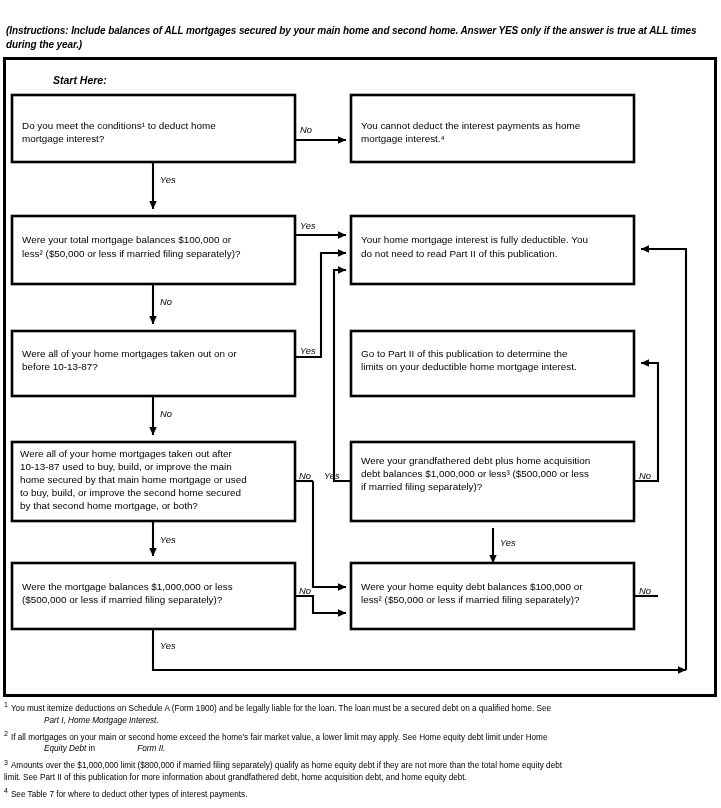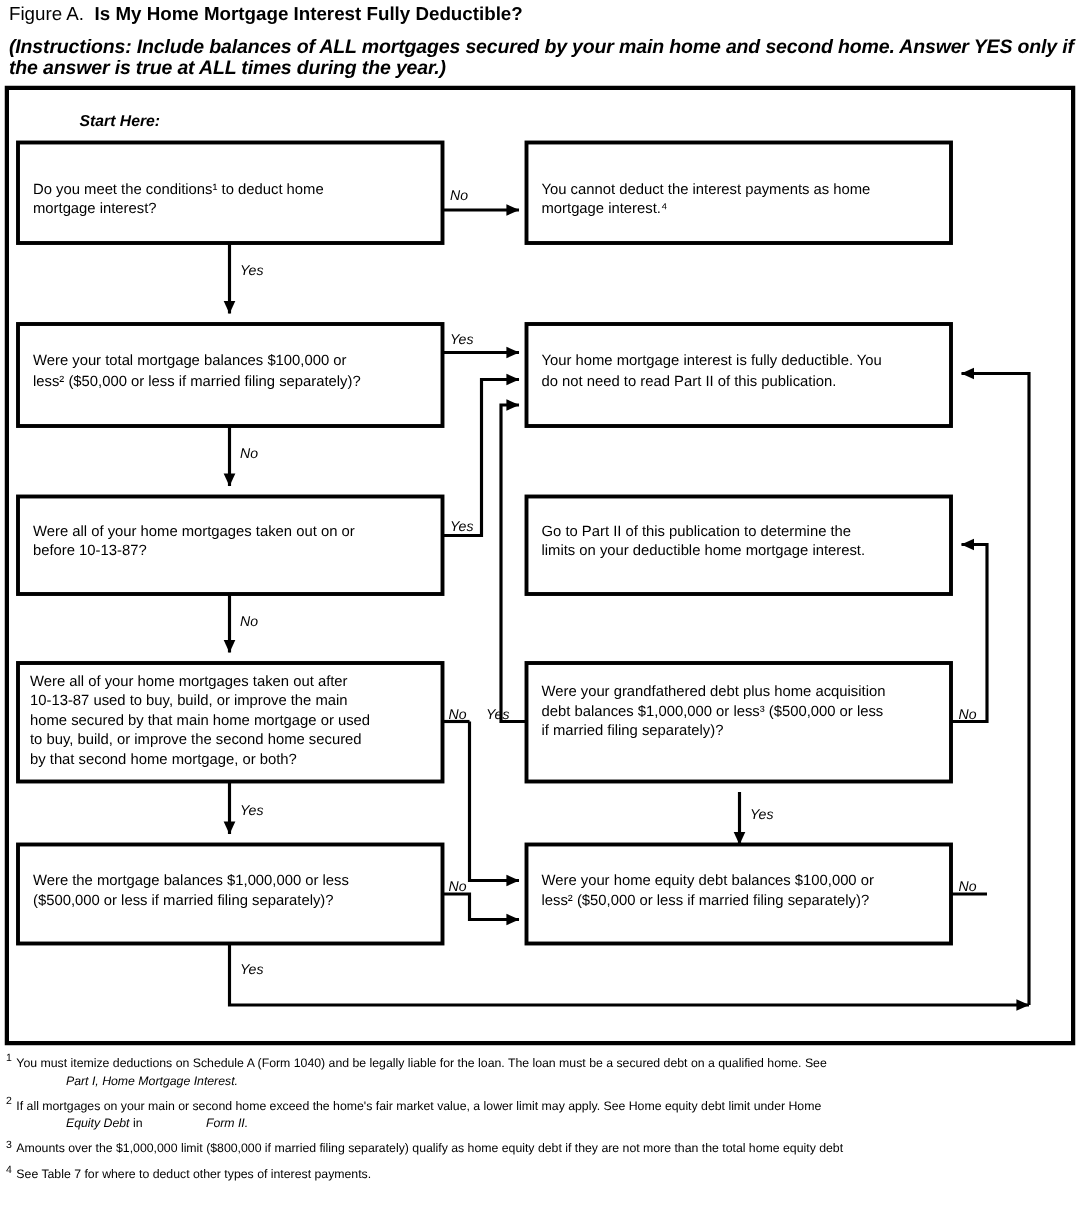--- a/index.html
+++ b/index.html
@@ -32,21 +32,21 @@
   }
   .fig-title .q {
     font-weight: bold;
     margin-left: 7px;
   }
   .instructions {
     position: absolute;
     left: 6px;
     top: 24px;
     width: 710px;
-    font-size: 13px;
+    font-size: 10px;
     font-style: italic;
     font-weight: bold;
     line-height: 13.5px;
     letter-spacing: -0.1px;
   }
   .chart-wrap {
     position: absolute;
     left: 3px;
     top: 57px;
     width: 714px;
@@ -76,23 +76,20 @@
   text { font-family: "Liberation Sans", sans-serif; }
   .boxtext { font-size: 9.9px; }
   .edgelabel { font-size: 9.4px; font-style: italic; }
   .starthere { font-size: 10.5px; font-style: italic; font-weight: bold; }
 </style>
 </head>
 <body>
 
 <div id="page">
 
-  <div class="fig-title">
-    <span class="lbl">Figure A.</span><span class="q">Is My Home Mortgage Interest Fully Deductible?</span>
-  </div>
 
   <div class="instructions">
     <span>(Instructions: Include balances of ALL mortgages secured by your main home and second home. Answer YES only if the answer is true at ALL</span>
     <span>times during the year.)</span>
   </div>
 
   <div class="chart-wrap">
     <svg width="714" height="640" viewBox="0 0 714 640">
       <defs>
         <marker id="arrowR" markerWidth="9" markerHeight="9" refX="8.4" refY="4.5" orient="auto" markerUnits="userSpaceOnUse">
@@ -219,28 +216,29 @@
         <text class="edgelabel" x="296" y="537">No</text>
         <text class="edgelabel" x="157" y="592">Yes</text>
         <text class="edgelabel" x="497" y="489">Yes</text>
         <text class="edgelabel" x="636" y="537">No</text>
       </g>
     </svg>
   </div>
 
   <div class="footnotes">
     <div class="fn">
-      <sup>1</sup><span>You must itemize deductions on Schedule A (Form 1040) and be legally liable for the loan. The loan must be a secured debt on a qualified home. See</span><br>
+      <sup>1</sup><span>You must itemize deductions on Schedule A (Form 1900) and be legally liable for the loan. The loan must be a secured debt on a qualified home. See</span><br>
       <span class="it">Part I, Home Mortgage Interest.</span>
     </div>
     <div class="fn">
       <sup>2</sup><span>If all mortgages on your main or second home exceed the home's fair market value, a lower limit may apply. See Home equity debt limit under Home</span><br>
       <span class="it">Equity Debt</span><span> in </span><span class="it">Form II.</span>
     </div>
     <div class="fn">
       <sup>3</sup><span>Amounts over the $1,000,000 limit ($800,000 if married filing separately) qualify as home equity debt if they are not more than the total home equity debt</span><br>
+      <span>limit. See Part II of this publication for more information about grandfathered debt, home acquisition debt, and home equity debt.</span>
     </div>
     <div class="fn">
       <sup>4</sup><span>See Table 7 for where to deduct other types of interest payments.</span>
     </div>
   </div>
 
 </div>
 
 </body></html>

